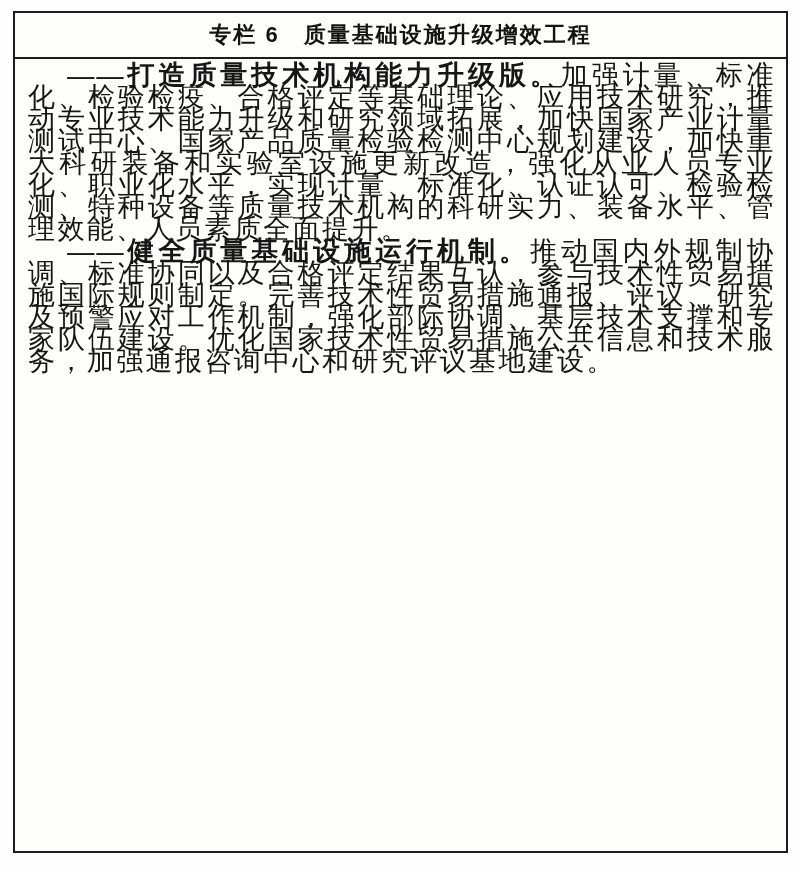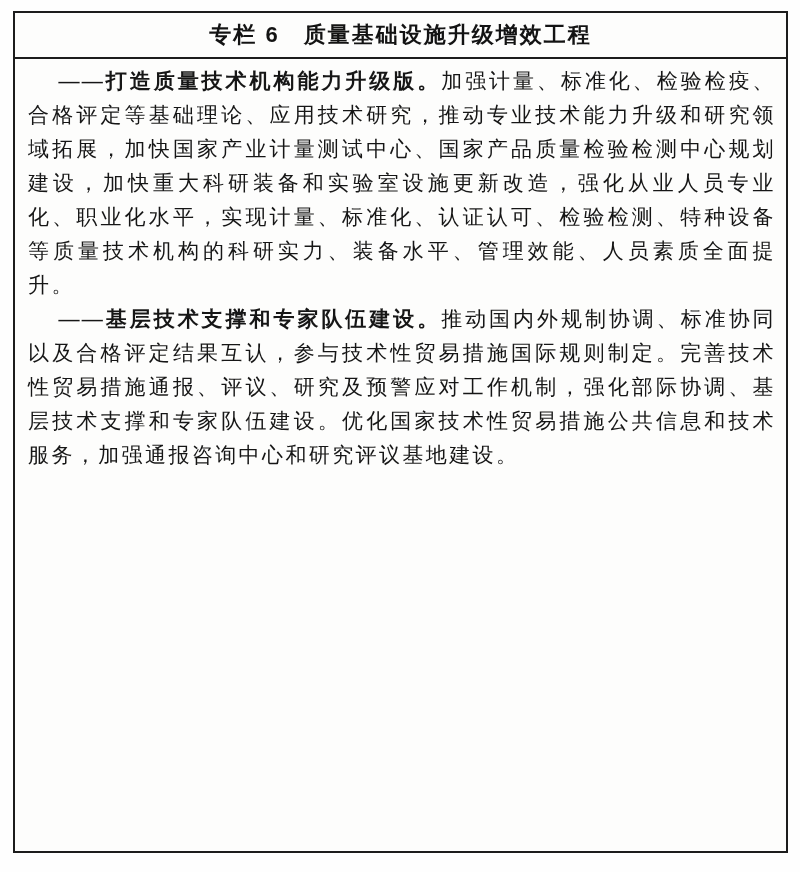--- a/index.html
+++ b/index.html
@@ -39,35 +39,35 @@
     letter-spacing: 2px;
     color: #131313;
     border-bottom: 2px solid #1c1c1c;
   }
   .panel-body {
     box-sizing: border-box;
     padding: 5px 10px 0 13px;
   }
   .para {
     margin: 0;
-    font-size: 21px;
-    line-height: 34px;
+    font-size: 27px;
+    line-height: 22px;
     letter-spacing: 2.4px;
     text-align: justify;
     text-indent: 1.45em;
     color: #161616;
   }
   .para .lead {
     font-weight: bold;
   }
 </style>
 </head>
 <body>
 
 <div class="page">
   <div class="panel">
     <div class="panel-title">专栏 6　质量基础设施升级增效工程</div>
     <div class="panel-body">
       <p class="para"><span class="lead">——打造质量技术机构能力升级版。</span><span class="body-text">加强计量、标准化、检验检疫、合格评定等基础理论、应用技术研究，推动专业技术能力升级和研究领域拓展，加快国家产业计量测试中心、国家产品质量检验检测中心规划建设，加快重大科研装备和实验室设施更新改造，强化从业人员专业化、职业化水平，实现计量、标准化、认证认可、检验检测、特种设备等质量技术机构的科研实力、装备水平、管理效能、人员素质全面提升。</span></p>
-      <p class="para"><span class="lead">——基层技术支撑和专家队伍建设。</span><span class="body-text">推动国内外规制协调、标准协同以及合格评定结果互认，参与技术性贸易措施国际规则制定。完善技术性贸易措施通报、评议、研究及预警应对工作机制，强化部际协调、基层技术支撑和专家队伍建设。优化国家技术性贸易措施公共信息和技术服务，加强通报咨询中心和研究评议基地建设。</span></p>
+      <p class="para"><span class="lead">——健全质量基础设施运行机制。</span><span class="body-text">推动国内外规制协调、标准协同以及合格评定结果互认，参与技术性贸易措施国际规则制定。完善技术性贸易措施通报、评议、研究及预警应对工作机制，强化部际协调、基层技术支撑和专家队伍建设。优化国家技术性贸易措施公共信息和技术服务，加强通报咨询中心和研究评议基地建设。</span></p>
     </div>
   </div>
 </div>
 
 </body></html>

